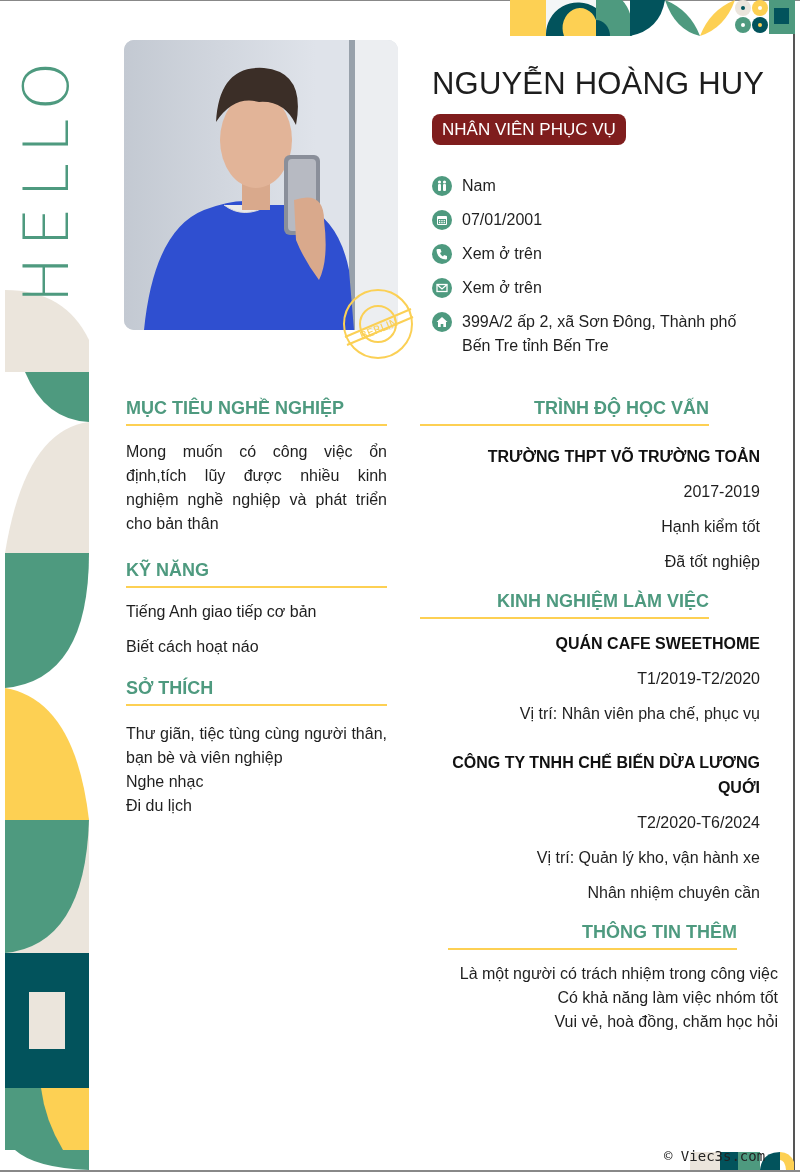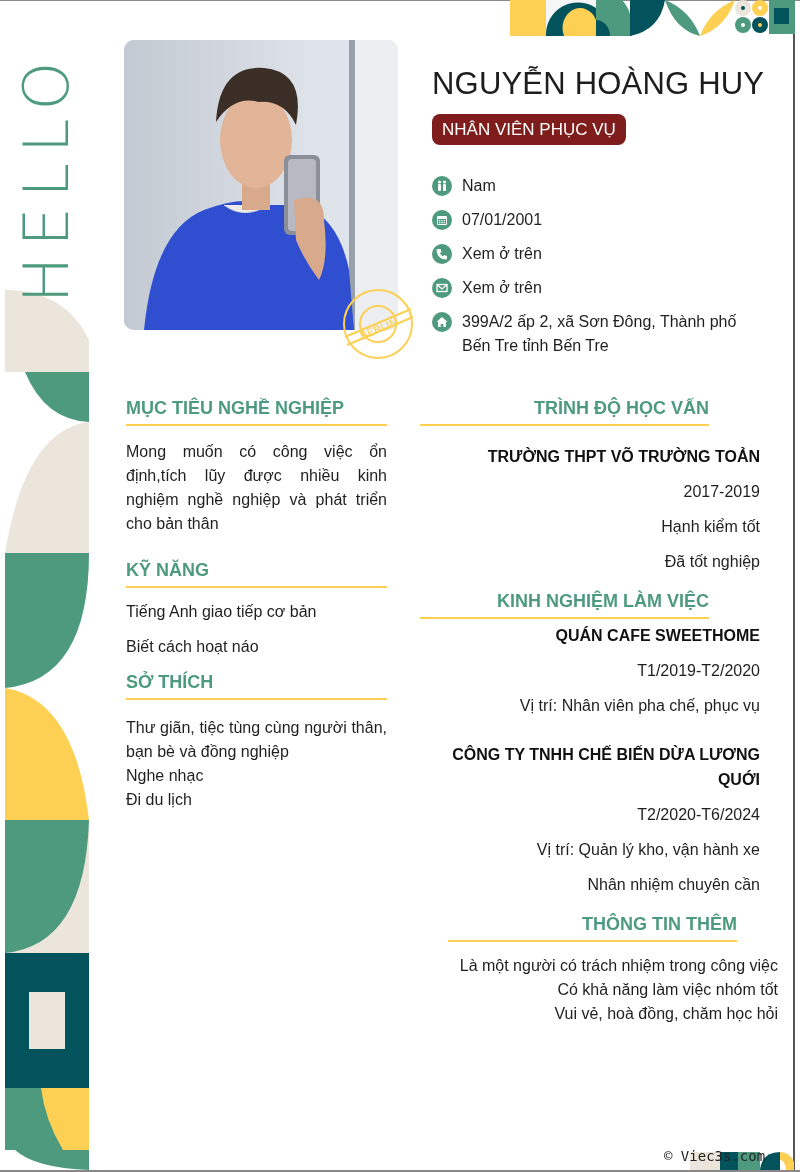--- a/index.html
+++ b/index.html
@@ -217,44 +217,44 @@
     </section>
 
     <section style="margin-top:24px;">
       <div class="sec-title">KỸ NĂNG</div>
       <div class="sec-body" style="margin-top:12px;">
         <div>Tiếng Anh giao tiếp cơ bản</div>
         <div class="item">Biết cách hoạt náo</div>
       </div>
     </section>
 
-    <section style="margin-top:13px;">
+    <section style="margin-top:19px;">
       <div class="sec-title">SỞ THÍCH</div>
       <div class="sec-body lines" style="margin-top:16px;">
-        <div class="justify">Thư giãn, tiệc tùng cùng người thân, bạn bè và đồng nghiệp</div>
+        <div class="justify">Thư giãn, tiệc tùng cùng người thân, bạn bè và viên nghiệp</div>
         <div>Nghe nhạc</div>
         <div>Đi du lịch</div>
       </div>
     </section>
   </div>
 
   <div class="col col-right">
     <section>
       <div class="sec-title">TRÌNH ĐỘ HỌC VẤN</div>
       <div class="sec-body" style="margin-top:18px;">
         <div class="org">TRƯỜNG THPT VÕ TRƯỜNG TOẢN</div>
         <div class="item">2017-2019</div>
         <div class="item">Hạnh kiểm tốt</div>
         <div class="item">Đã tốt nghiệp</div>
       </div>
     </section>
 
     <section style="margin-top:17px;">
       <div class="sec-title">KINH NGHIỆM LÀM VIỆC</div>
-      <div class="sec-body" style="margin-top:4px;">
+      <div class="sec-body" style="margin-top:12px;">
         <div class="org">QUÁN CAFE SWEETHOME</div>
         <div class="item">T1/2019-T2/2020</div>
         <div class="item">Vị trí: Nhân viên pha chế, phục vụ</div>
       </div>
       <div class="sec-body" style="margin-top:24px;">
         <div class="org">CÔNG TY TNHH CHẾ BIẾN DỪA LƯƠNG QUỚI</div>
         <div class="item">T2/2020-T6/2024</div>
         <div class="item">Vị trí: Quản lý kho, vận hành xe</div>
         <div class="item">Nhân nhiệm chuyên cần</div>
       </div>

